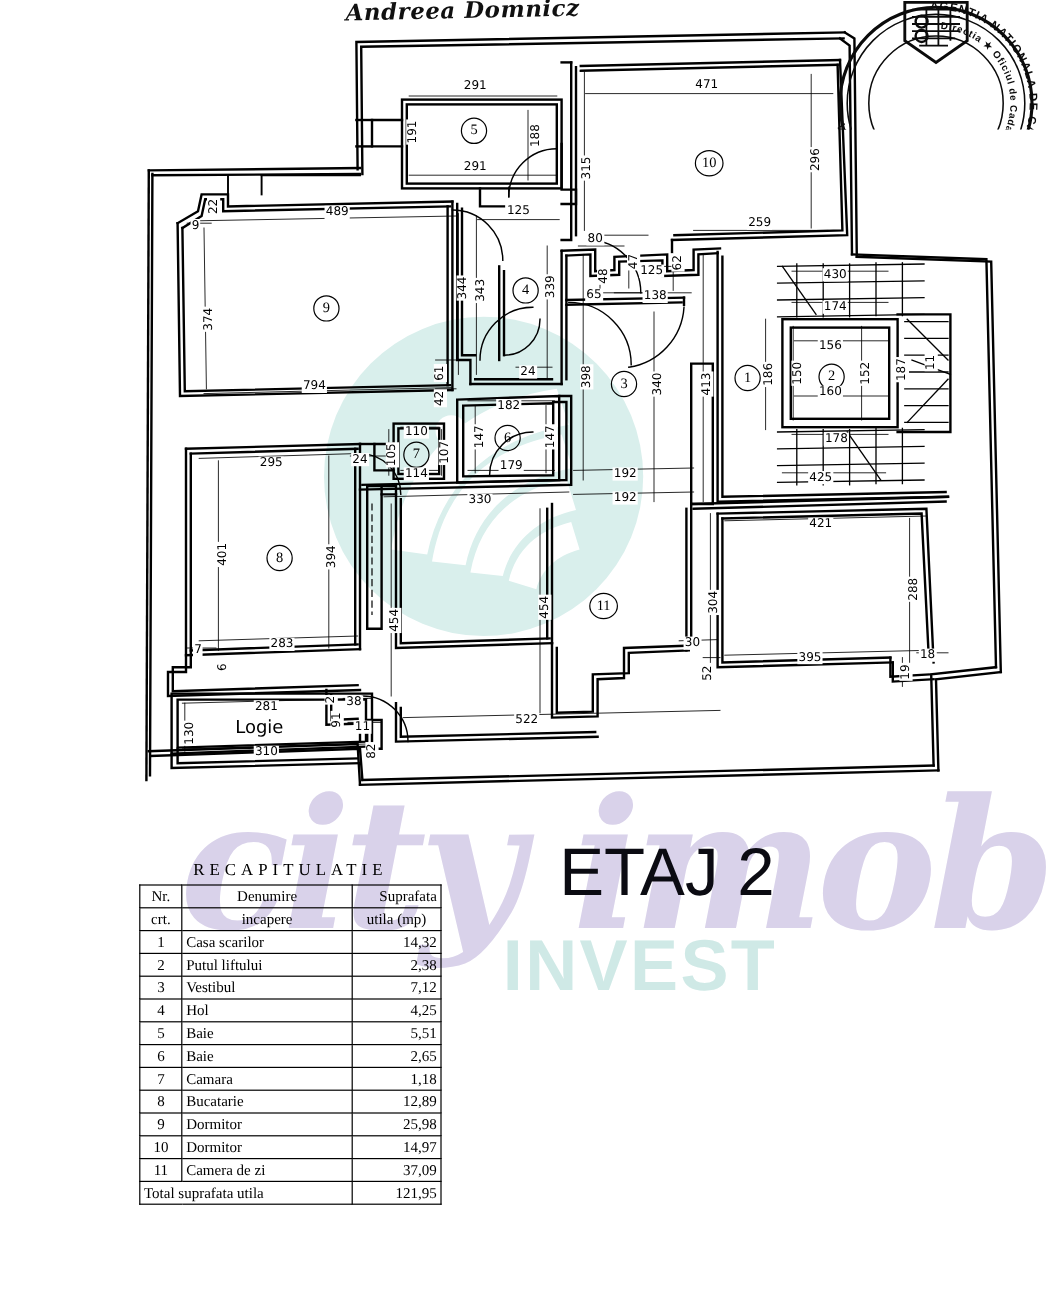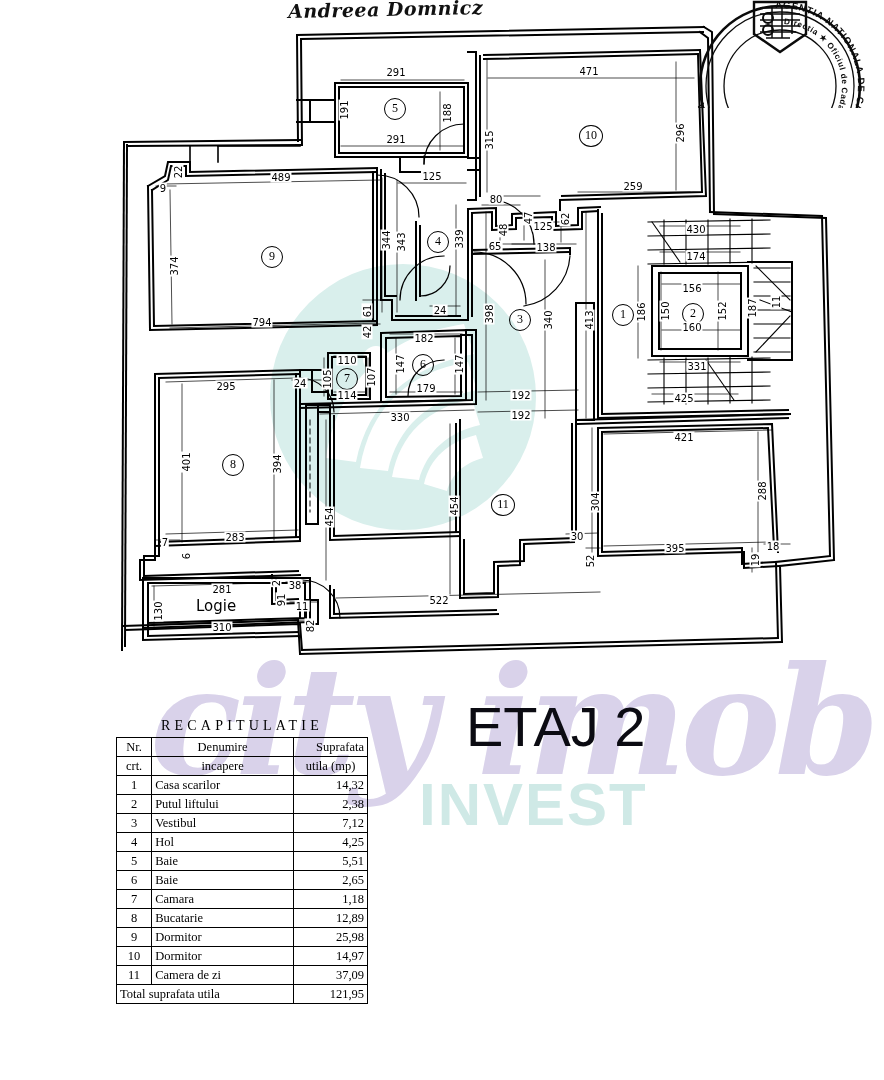--- a/index.html
+++ b/index.html
@@ -487,21 +487,21 @@
       <div style="position: absolute; z-index: 3; left: 589px; top: 320px; font-family: &quot;DejaVu Sans&quot;, sans-serif; font-size: 10px; color: rgb(0, 0, 0); white-space: nowrap; transform: translate(-50%, -50%) rotate(-90deg); background: rgb(255, 255, 255); padding: 0px 1px; line-height: 11px;">413</div>
       <div style="position: absolute; z-index: 3; left: 696px; top: 229px; font-family: &quot;DejaVu Sans&quot;, sans-serif; font-size: 10px; color: rgb(0, 0, 0); white-space: nowrap; transform: translate(-50%, -50%) rotate(0deg); background: rgb(255, 255, 255); padding: 0px 1px; line-height: 11px;">430</div>
       <div style="position: absolute; z-index: 3; left: 696px; top: 256px; font-family: &quot;DejaVu Sans&quot;, sans-serif; font-size: 10px; color: rgb(0, 0, 0); white-space: nowrap; transform: translate(-50%, -50%) rotate(0deg); background: rgb(255, 255, 255); padding: 0px 1px; line-height: 11px;">174</div>
       <div style="position: absolute; z-index: 3; left: 692px; top: 288px; font-family: &quot;DejaVu Sans&quot;, sans-serif; font-size: 10px; color: rgb(0, 0, 0); white-space: nowrap; transform: translate(-50%, -50%) rotate(0deg); background: rgb(255, 255, 255); padding: 0px 1px; line-height: 11px;">156</div>
       <div style="position: absolute; z-index: 3; left: 692px; top: 327px; font-family: &quot;DejaVu Sans&quot;, sans-serif; font-size: 10px; color: rgb(0, 0, 0); white-space: nowrap; transform: translate(-50%, -50%) rotate(0deg); background: rgb(255, 255, 255); padding: 0px 1px; line-height: 11px;">160</div>
       <div style="position: absolute; z-index: 3; left: 665px; top: 311px; font-family: &quot;DejaVu Sans&quot;, sans-serif; font-size: 10px; color: rgb(0, 0, 0); white-space: nowrap; transform: translate(-50%, -50%) rotate(-90deg); background: rgb(255, 255, 255); padding: 0px 1px; line-height: 11px;">150</div>
       <div style="position: absolute; z-index: 3; left: 722px; top: 311px; font-family: &quot;DejaVu Sans&quot;, sans-serif; font-size: 10px; color: rgb(0, 0, 0); white-space: nowrap; transform: translate(-50%, -50%) rotate(-90deg); background: rgb(255, 255, 255); padding: 0px 1px; line-height: 11px;">152</div>
       <div style="position: absolute; z-index: 3; left: 641px; top: 312px; font-family: &quot;DejaVu Sans&quot;, sans-serif; font-size: 10px; color: rgb(0, 0, 0); white-space: nowrap; transform: translate(-50%, -50%) rotate(-90deg); background: rgb(255, 255, 255); padding: 0px 1px; line-height: 11px;">186</div>
       <div style="position: absolute; z-index: 3; left: 752px; top: 308px; font-family: &quot;DejaVu Sans&quot;, sans-serif; font-size: 10px; color: rgb(0, 0, 0); white-space: nowrap; transform: translate(-50%, -50%) rotate(-90deg); background: rgb(255, 255, 255); padding: 0px 1px; line-height: 11px;">187</div>
       <div style="position: absolute; z-index: 3; left: 776px; top: 302px; font-family: &quot;DejaVu Sans&quot;, sans-serif; font-size: 10px; color: rgb(0, 0, 0); white-space: nowrap; transform: translate(-50%, -50%) rotate(-90deg); background: rgb(255, 255, 255); padding: 0px 1px; line-height: 11px;">11</div>
-      <div style="position: absolute; z-index: 3; left: 697px; top: 366px; font-family: &quot;DejaVu Sans&quot;, sans-serif; font-size: 10px; color: rgb(0, 0, 0); white-space: nowrap; transform: translate(-50%, -50%) rotate(0deg); background: rgb(255, 255, 255); padding: 0px 1px; line-height: 11px;">331</div>
+      <div style="position: absolute; z-index: 3; left: 697px; top: 366px; font-family: &quot;DejaVu Sans&quot;, sans-serif; font-size: 10px; color: rgb(0, 0, 0); white-space: nowrap; transform: translate(-50%, -50%) rotate(0deg); background: rgb(255, 255, 255); padding: 0px 1px; line-height: 11px;">178</div>
       <div style="position: absolute; z-index: 3; left: 684px; top: 398px; font-family: &quot;DejaVu Sans&quot;, sans-serif; font-size: 10px; color: rgb(0, 0, 0); white-space: nowrap; transform: translate(-50%, -50%) rotate(0deg); background: rgb(255, 255, 255); padding: 0px 1px; line-height: 11px;">425</div>
       <div style="position: absolute; z-index: 3; left: 424px; top: 338px; font-family: &quot;DejaVu Sans&quot;, sans-serif; font-size: 10px; color: rgb(0, 0, 0); white-space: nowrap; transform: translate(-50%, -50%) rotate(0deg); background: rgb(255, 255, 255); padding: 0px 1px; line-height: 11px;">182</div>
       <div style="position: absolute; z-index: 3; left: 426px; top: 388px; font-family: &quot;DejaVu Sans&quot;, sans-serif; font-size: 10px; color: rgb(0, 0, 0); white-space: nowrap; transform: translate(-50%, -50%) rotate(0deg); background: rgb(255, 255, 255); padding: 0px 1px; line-height: 11px;">179</div>
       <div style="position: absolute; z-index: 3; left: 400px; top: 364px; font-family: &quot;DejaVu Sans&quot;, sans-serif; font-size: 10px; color: rgb(0, 0, 0); white-space: nowrap; transform: translate(-50%, -50%) rotate(-90deg); background: rgb(255, 255, 255); padding: 0px 1px; line-height: 11px;">147</div>
       <div style="position: absolute; z-index: 3; left: 459px; top: 364px; font-family: &quot;DejaVu Sans&quot;, sans-serif; font-size: 10px; color: rgb(0, 0, 0); white-space: nowrap; transform: translate(-50%, -50%) rotate(-90deg); background: rgb(255, 255, 255); padding: 0px 1px; line-height: 11px;">147</div>
       <div style="position: absolute; z-index: 3; left: 347px; top: 360px; font-family: &quot;DejaVu Sans&quot;, sans-serif; font-size: 10px; color: rgb(0, 0, 0); white-space: nowrap; transform: translate(-50%, -50%) rotate(0deg); background: rgb(255, 255, 255); padding: 0px 1px; line-height: 11px;">110</div>
       <div style="position: absolute; z-index: 3; left: 347px; top: 395px; font-family: &quot;DejaVu Sans&quot;, sans-serif; font-size: 10px; color: rgb(0, 0, 0); white-space: nowrap; transform: translate(-50%, -50%) rotate(0deg); background: rgb(255, 255, 255); padding: 0px 1px; line-height: 11px;">114</div>
       <div style="position: absolute; z-index: 3; left: 327px; top: 379px; font-family: &quot;DejaVu Sans&quot;, sans-serif; font-size: 10px; color: rgb(0, 0, 0); white-space: nowrap; transform: translate(-50%, -50%) rotate(-90deg); background: rgb(255, 255, 255); padding: 0px 1px; line-height: 11px;">105</div>
       <div style="position: absolute; z-index: 3; left: 371px; top: 377px; font-family: &quot;DejaVu Sans&quot;, sans-serif; font-size: 10px; color: rgb(0, 0, 0); white-space: nowrap; transform: translate(-50%, -50%) rotate(-90deg); background: rgb(255, 255, 255); padding: 0px 1px; line-height: 11px;">107</div>
       <div style="position: absolute; z-index: 3; left: 300px; top: 383px; font-family: &quot;DejaVu Sans&quot;, sans-serif; font-size: 10px; color: rgb(0, 0, 0); white-space: nowrap; transform: translate(-50%, -50%) rotate(0deg); background: rgb(255, 255, 255); padding: 0px 1px; line-height: 11px;">24</div>

